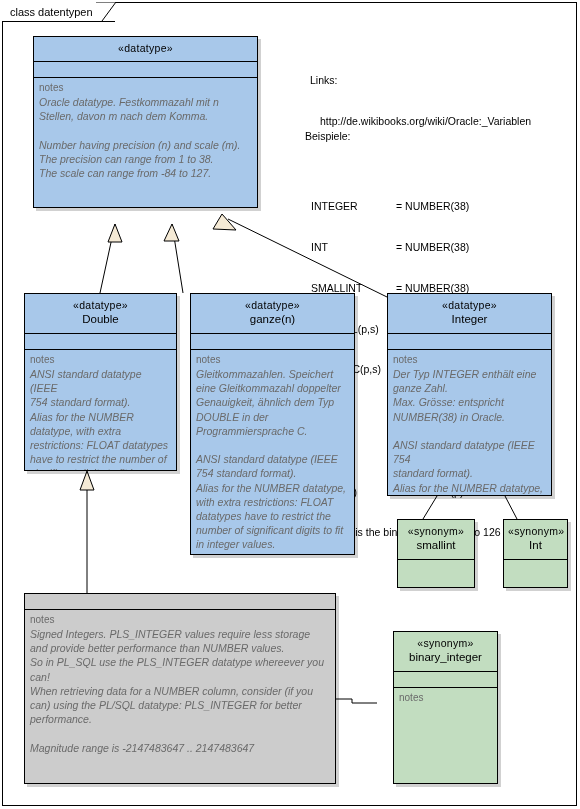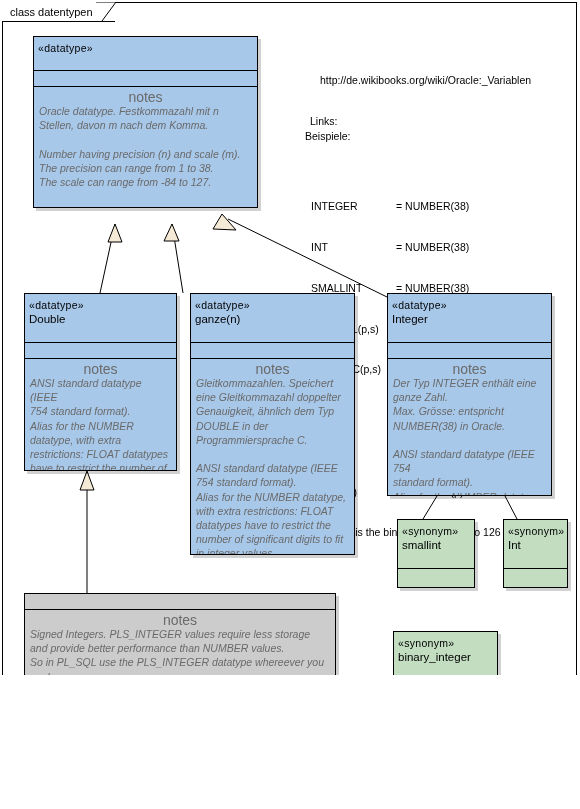--- a/index.html
+++ b/index.html
@@ -7,21 +7,21 @@
     margin: 0;
     padding: 0;
     background: #ffffff;
   }
   body {
     font-family: "Liberation Sans", sans-serif;
   }
   #canvas {
     position: relative;
     width: 580px;
-    height: 675px;
+    height: 806px;
     background: #ffffff;
     overflow: hidden;
   }
   
   #frame {
     position: absolute;
     left: 2px;
     top: 2px;
     width: 575px;
     height: 804px;
@@ -64,22 +64,22 @@
     border: 1px solid #000000;
     box-sizing: border-box;
     box-shadow: 3px 3px 0 0 rgba(0,0,0,0.18);
     overflow: hidden;
   }
   .umlbox.blue   { background: #a8c8ea; }
   .umlbox.green  { background: #c2ddc0; margin-left: 16px; }
   .umlbox.grey   { background: #cccccc; }
 
   .uml-head {
-    text-align: left;
-    padding: 5px 4px 15px 4px;
+    text-align: center;
+    padding: 5px 4px 6px 4px;
     border-bottom: 1px solid #000000;
     box-sizing: border-box;
   }
   .uml-stereo {
     font-size: 10.5px;
     letter-spacing: 0.3px;
     color: #000000;
     line-height: 13px;
   }
   .uml-name {
@@ -90,22 +90,21 @@
   .uml-attr {
     height: 16px;
     border-bottom: 1px solid #000000;
     box-sizing: border-box;
   }
   .uml-notes {
     padding: 3px 5px 4px 5px;
     box-sizing: border-box;
   }
   .notes-title {
-    text-align: center;
-    font-size: 14px;
+    font-size: 10px;
     color: #6a6a6a;
     line-height: 14px;
     font-style: normal;
   }
   .notes-body {
     font-size: 10.5px;
     font-style: italic;
     color: #6a6a6a;
     line-height: 14.2px;
     white-space: pre-wrap;
@@ -161,22 +160,22 @@
 
     <line x1="517" y1="519" x2="505" y2="496" stroke="#000000" stroke-width="1"></line>
 
     <line x1="87" y1="593" x2="87" y2="490" stroke="#000000" stroke-width="1"></line>
     <polygon points="87,471 80,490 94,490" fill="#f5ead5" stroke="#000000" stroke-width="1"></polygon>
 
     <polyline points="336,699 352,699 352,703 377,703" fill="none" stroke="#000000" stroke-width="1"></polyline>
   </svg>
 
   <div class="textblock" style="left:310px; top:47px;">
+    <div>Links:</div>
     <div style="padding-left:10px;">http://de.wikibooks.org/wiki/Oracle:_Variablen</div>
-    <div>Links:</div>
   </div>
 
   <div class="textblock" style="left:305px; top:103px;">
     <div>Beispiele:</div>
     <div style="margin-top:2px;">
       <div style="display:flex;">
         <span style="display:inline-block;width:85px;padding-left:6px;">INTEGER</span>
         <span>= NUMBER(38)</span>
       </div>
       <div style="display:flex;">

